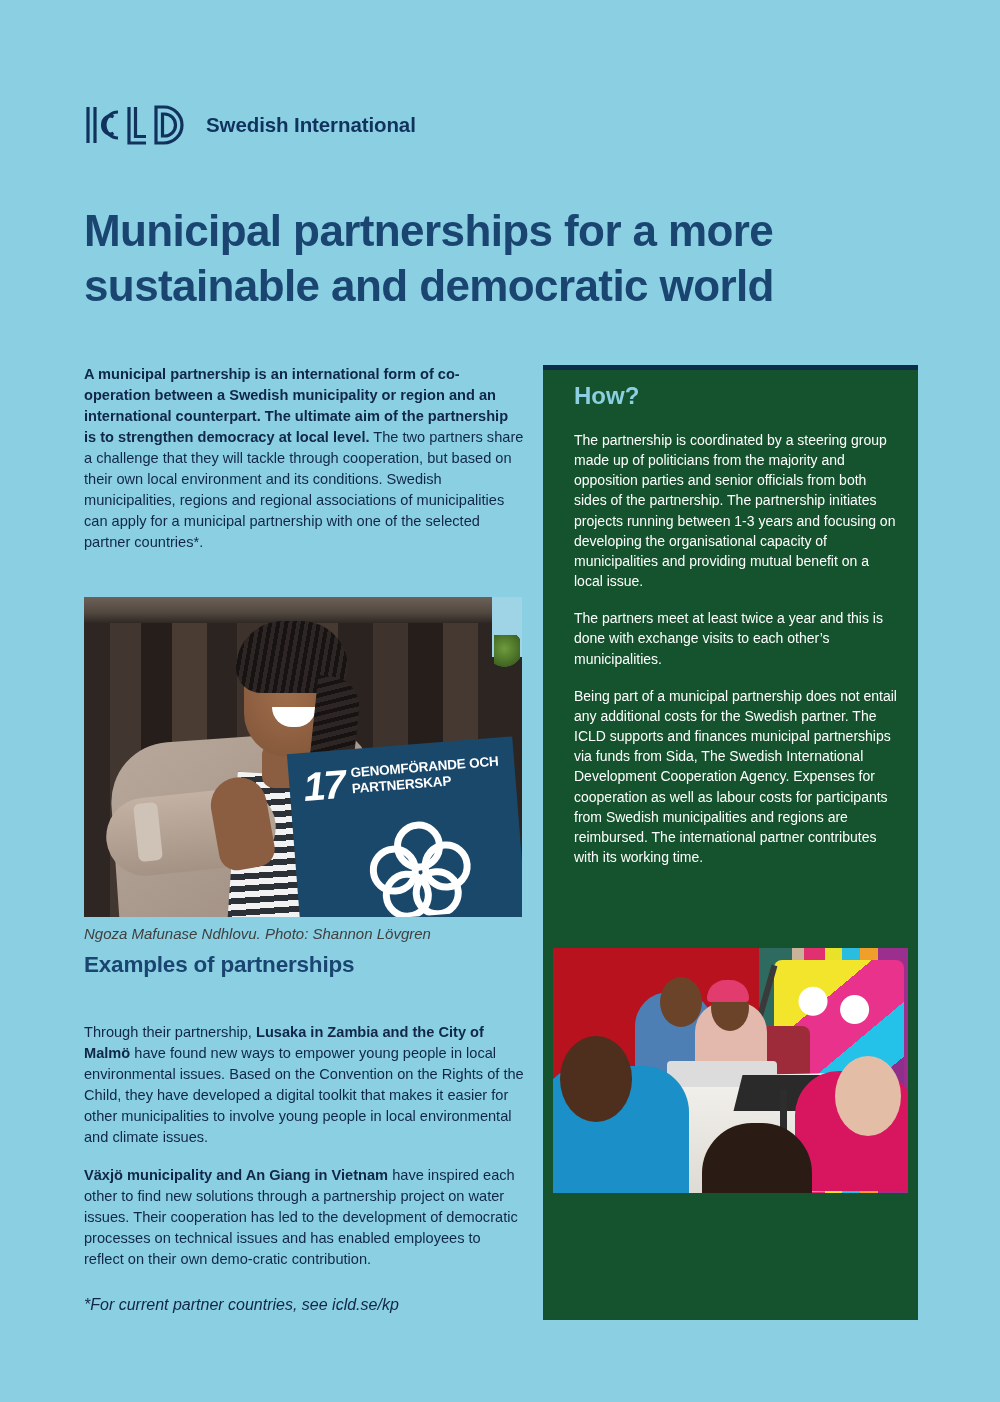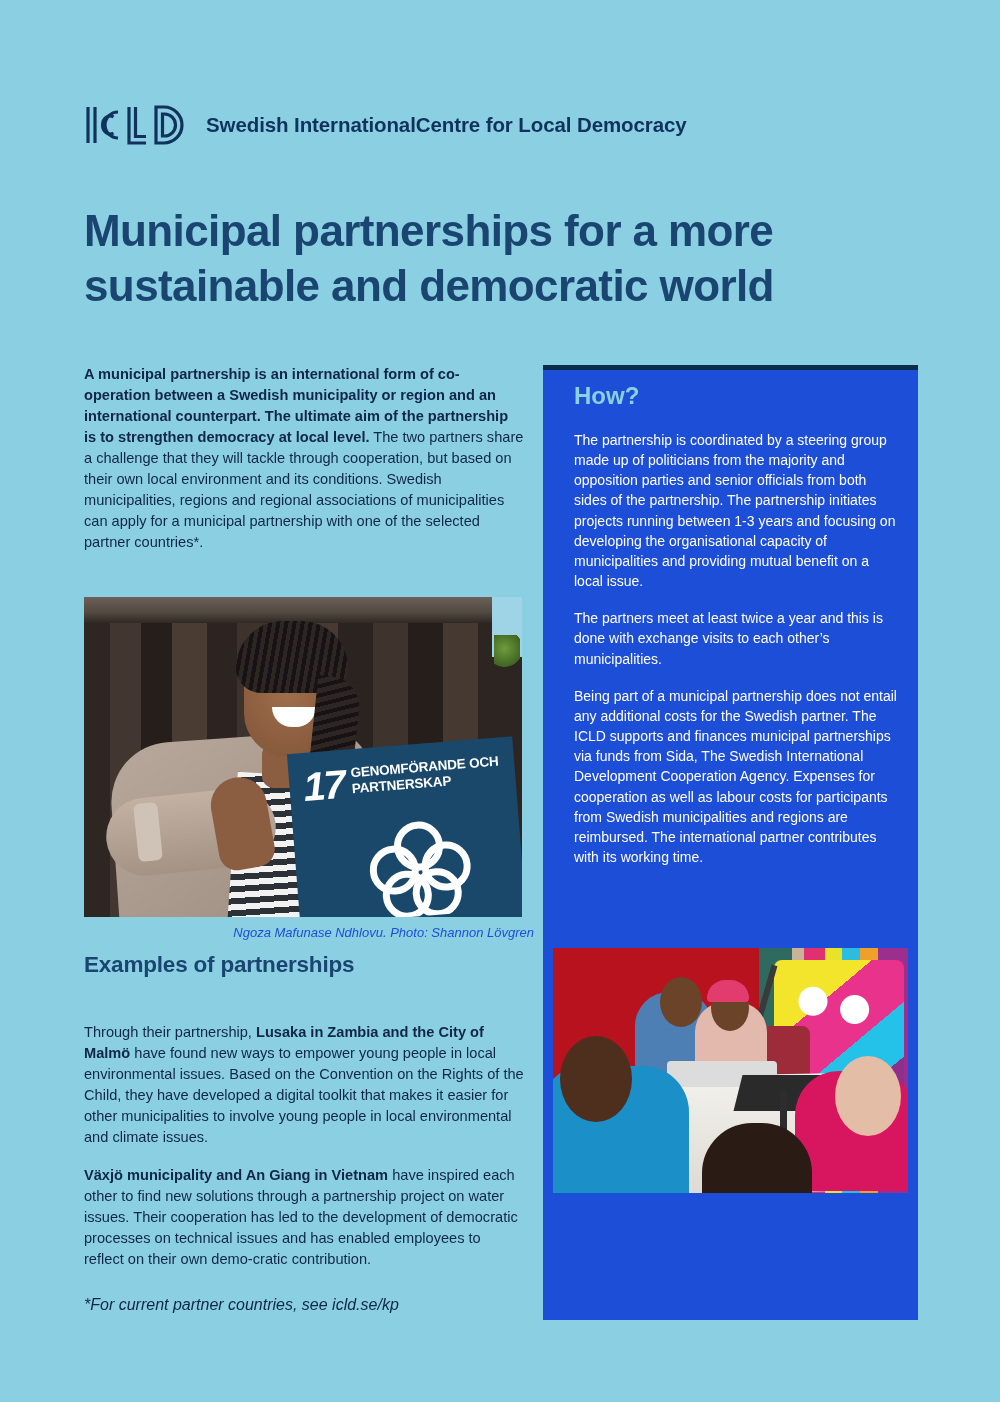--- a/index.html
+++ b/index.html
@@ -59,25 +59,24 @@
     position: absolute;
     left: 84px; top: 597px;
     width: 438px; height: 320px;
     overflow: hidden;
     background: #3a3330;
   }
   .caption1 {
     position: absolute;
     left: 84px; top: 925px;
     width: 450px;
-    color: #1d4ed8;
-    font-size: 13px;
+    color: #404040;
+    font-size: 15px;
     font-style: italic;
     font-weight: 500;
-    text-align: right;
   }
   .h2 {
     position: absolute;
     left: 84px; top: 952px;
     color: #1b4571;
     font-size: 22.5px;
     font-weight: bold;
     letter-spacing: -0.2px;
   }
   .body-left {
@@ -98,21 +97,21 @@
     font-style: italic;
     font-weight: 500;
     text-align: right;
   }
 
   
   .panel {
     position: absolute;
     left: 543px; top: 365px;
     width: 375px; height: 955px;
-    background: #1d4ed8;
+    background: #14532d;
   }
   .panel-inner { position: relative; width: 100%; height: 100%; }
   .panel-h {
     position: absolute;
     left: 31px; top: 17px;
     color: #8ad0e2;
     font-size: 24px;
     font-weight: bold;
   }
   .panel-body {
@@ -264,21 +263,20 @@
         <path d="M34 9 A13 13 0 1 0 34 35"></path>
         <path d="M29.5 14 A7.5 9 0 1 0 29.5 30"></path>
         <path d="M45 4 v36 h17"></path>
         <path d="M51.5 4 v29.5 h10.5"></path>
         <path d="M72 4 h8 a18 18 0 0 1 0 36 h-8 z"></path>
         <path d="M78.5 11 h2 a11 11 0 0 1 0 22 h-2 z"></path>
       </g>
     </svg>
     <div class="logo-words">
       <span>Swedish International</span>
-      <span>Centre for Local Democracy</span>
     </div>
   </div>
 
   <h1 class="title">Municipal partnerships for a more sustainable and democratic world</h1>
 
   <div class="left-col">
     <p class="lead"><b>A municipal partnership is an international form of co-operation between a Swedish municipality or region and an international counterpart. The ultimate aim of the partnership is to strengthen democracy at local level.</b><span> The two partners share a challenge that they will tackle through cooperation, but based on their own local environment and its conditions. Swedish municipalities, regions and regional associations of municipalities can apply for a municipal partnership with one of the selected partner countries*.</span></p>
   </div>
 
   <div class="photo1">

